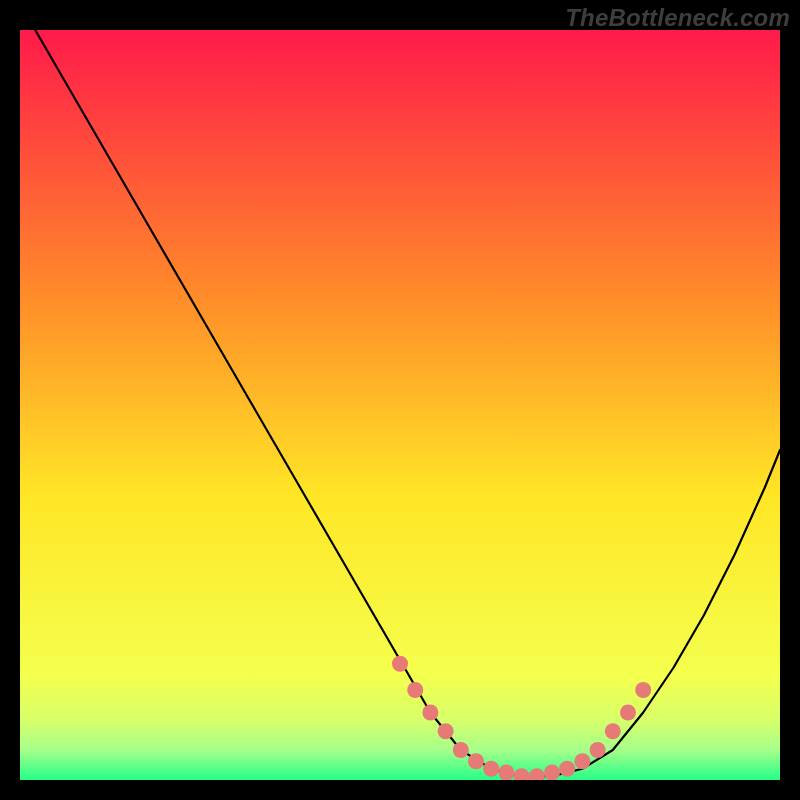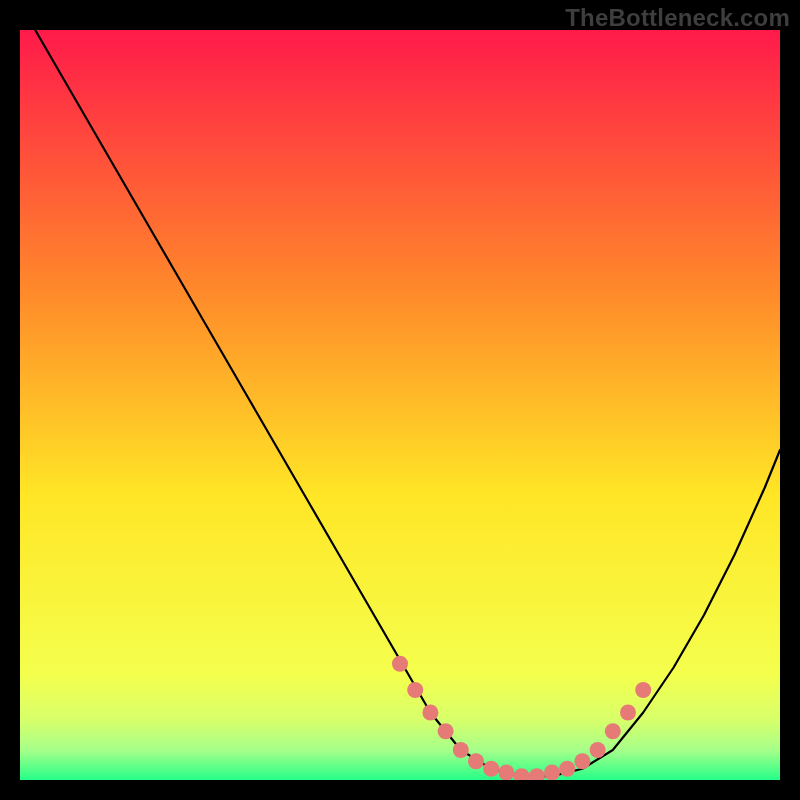--- a/index.html
+++ b/index.html
@@ -19,20 +19,21 @@
   }
   .watermark {
     position: absolute;
     top: 4px;
     right: 10px;
     color: #3e3e3e;
     font-size: 24px;
     font-weight: 600;
     letter-spacing: 0.2px;
     user-select: none;
+    font-style: italic;
   }
   .plot {
     position: absolute;
     left: 20px;
     top: 30px;
     width: 760px;
     height: 750px;
   }
   .plot svg {
     display: block;

